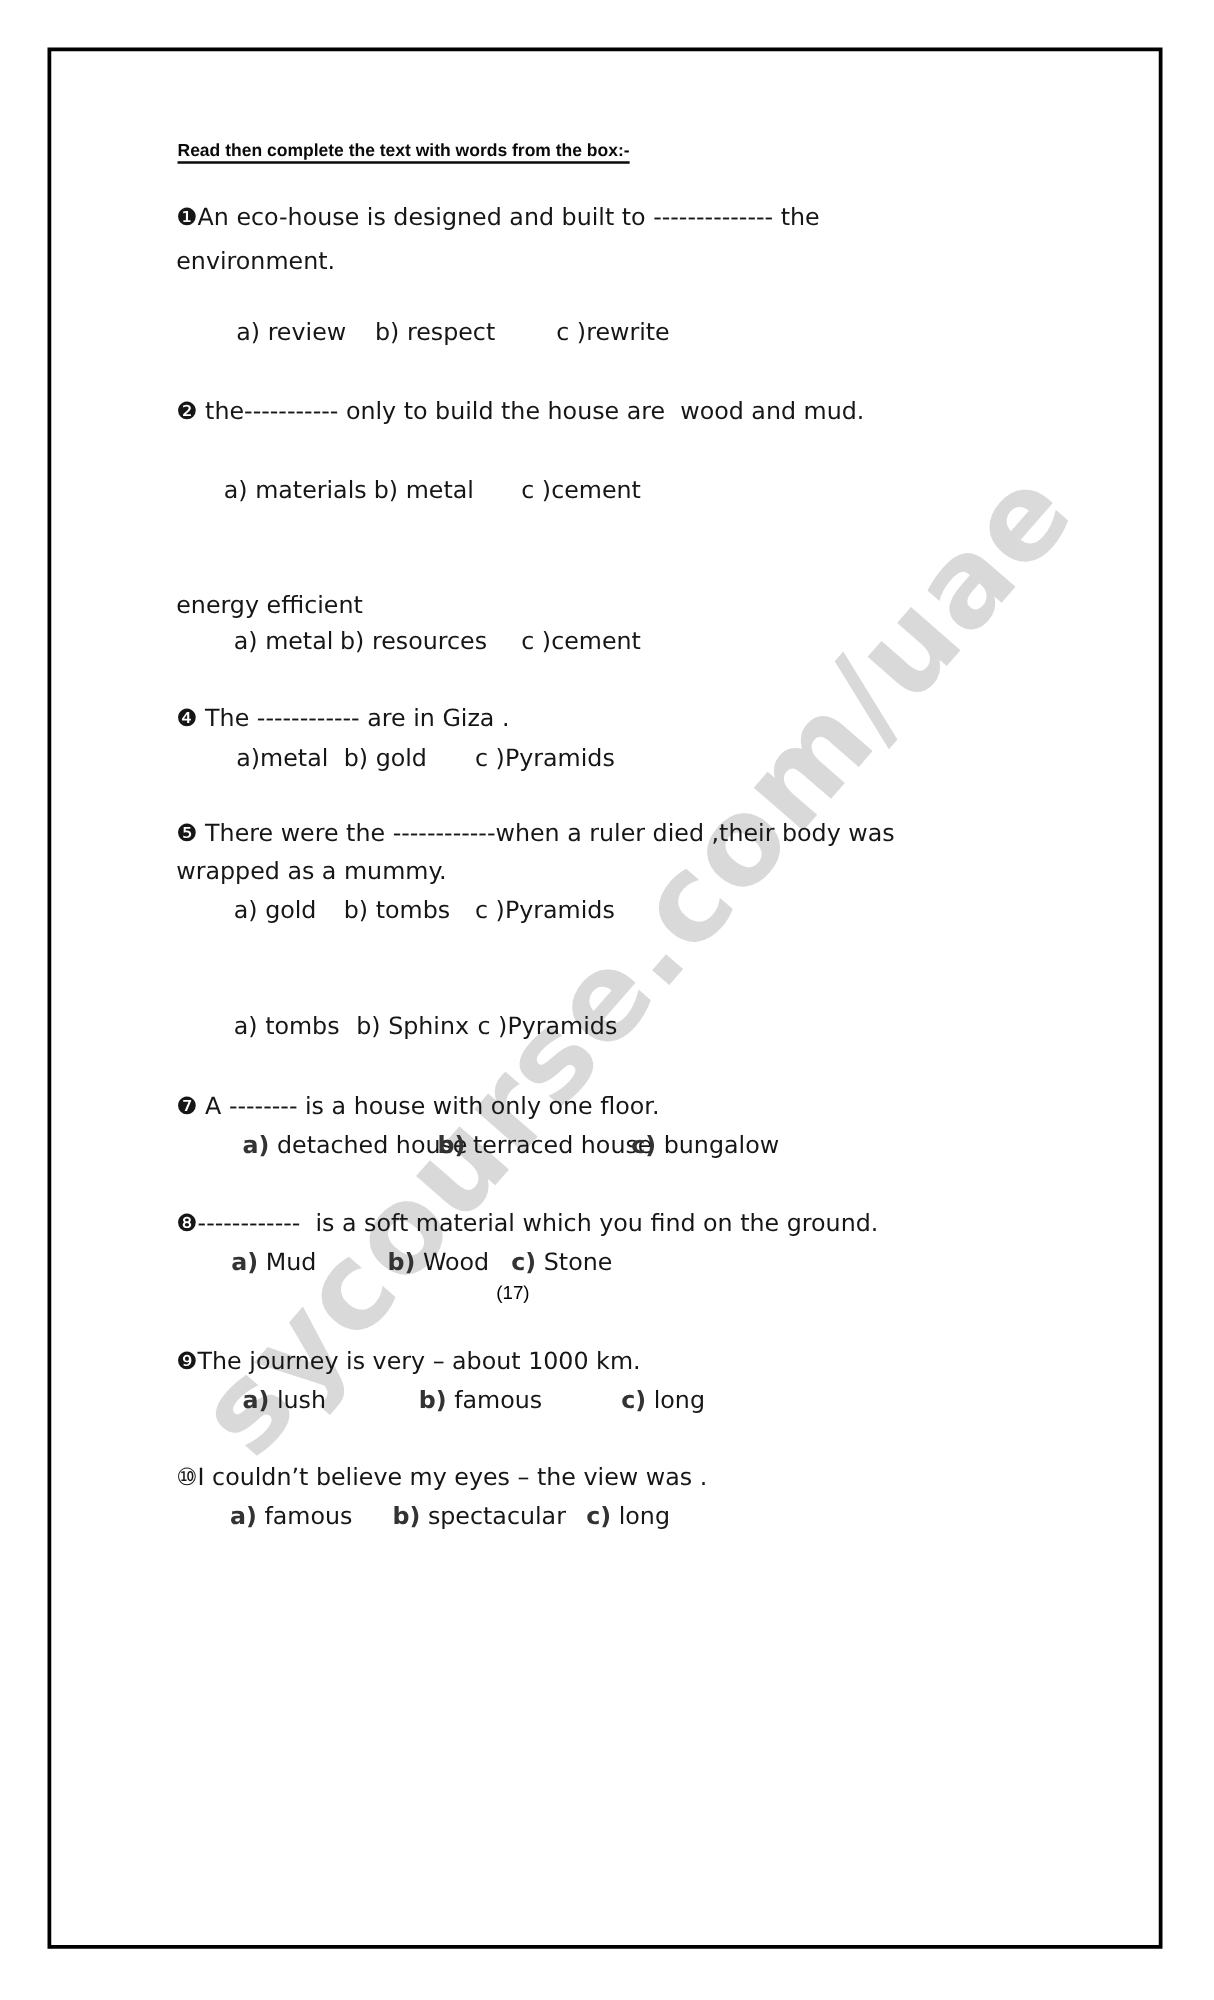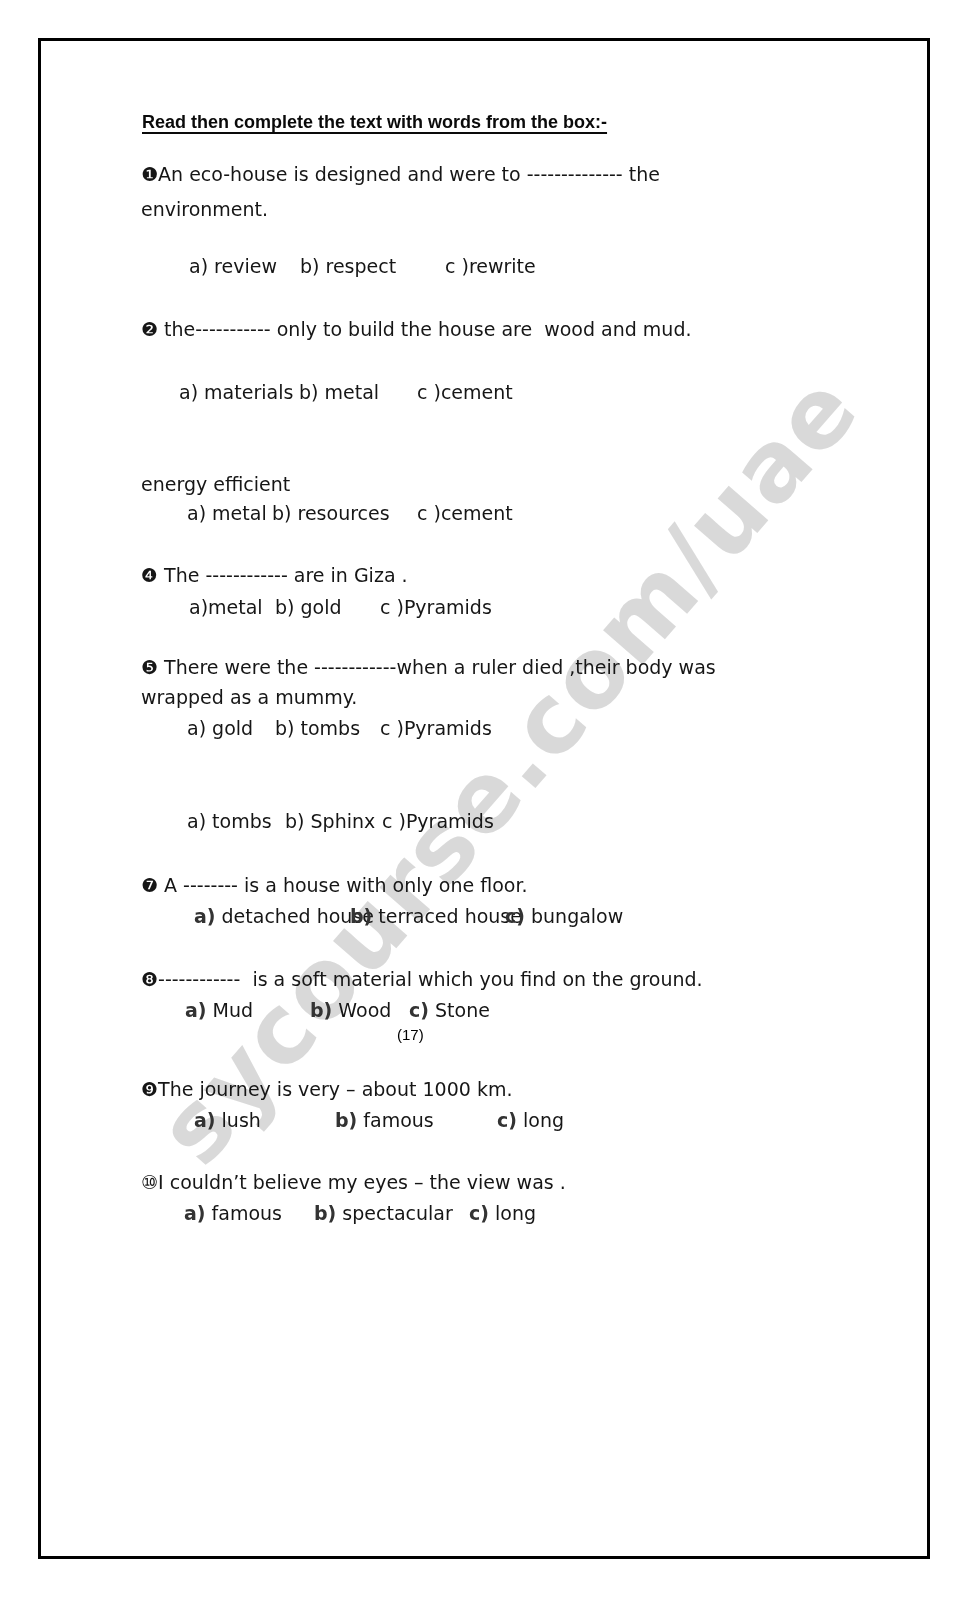--- a/index.html
+++ b/index.html
@@ -7,21 +7,21 @@
         font-family:"DejaVu Sans",sans-serif;color:#161616;}
   .frame{position:absolute;left:38px;top:38px;width:892px;height:1521px;
          border:3px solid #000;box-sizing:border-box;background:transparent;}
   .watermark{position:absolute;left:15px;top:725px;width:950px;height:130px;
              line-height:130px;text-align:center;font-size:96px;font-weight:bold;
              color:#c3c3c3;opacity:.62;transform:rotate(-49deg);
              transform-origin:50% 50%;z-index:1;letter-spacing:2px;
              font-family:"DejaVu Sans",sans-serif;pointer-events:none;}
   .content{position:absolute;inset:0;z-index:2;}
   .title{position:absolute;left:142px;top:112px;font-family:"Liberation Sans",sans-serif;
-         font-weight:bold;font-size:18px;text-decoration:underline;
+         font-weight:bold;font-size:14px;text-decoration:underline;
          text-decoration-thickness:2px;text-underline-offset:4px;color:#0a0a0a;}
   .line{position:absolute;left:141px;font-size:19px;line-height:26px;color:#161616;}
   .line span{white-space:pre;}
   .num{margin-right:0;}
   .opts{position:absolute;left:16px;top:0;width:971px;height:28px;}
   .opt{position:absolute;font-size:19px;line-height:26px;color:#161616;}
   .opt span{white-space:pre;}
   .boldlbl .lbl{font-weight:bold;color:#333;}
   .pagenote{position:absolute;left:397px;top:1026px;font-size:15px;
             font-family:"Liberation Sans",sans-serif;color:#000000;}
@@ -51,21 +51,21 @@
 </head>
 <body>
 
 <div class="page">
   <div class="frame"></div>
   <div class="watermark">sycourse.com/uae</div>
 
   <div class="content">
     <div class="title">Read then complete the text with words from the box:-</div>
 
-    <div class="line q1-l1"><span class="num">❶</span><span>An eco-house is designed and were to -------------- the</span></div>
+    <div class="line q1-l1"><span class="num">❶</span><span>An eco-house is designed and built to -------------- the</span></div>
     <div class="line q1-l2">environment.</div>
     <div class="opts q1-op">
       <span class="opt oa"><span class="lbl">a)</span><span> review</span></span>
       <span class="opt ob"><span class="lbl">b)</span><span> respect</span></span>
       <span class="opt oc"><span class="lbl">c )</span><span>rewrite</span></span>
     </div>
 
     <div class="line q2-l1"><span class="num">❷</span><span> the----------- only to build the house are  wood and mud.</span></div>
     <div class="opts q2-op">
       <span class="opt oa"><span class="lbl">a)</span><span> materials</span></span>

